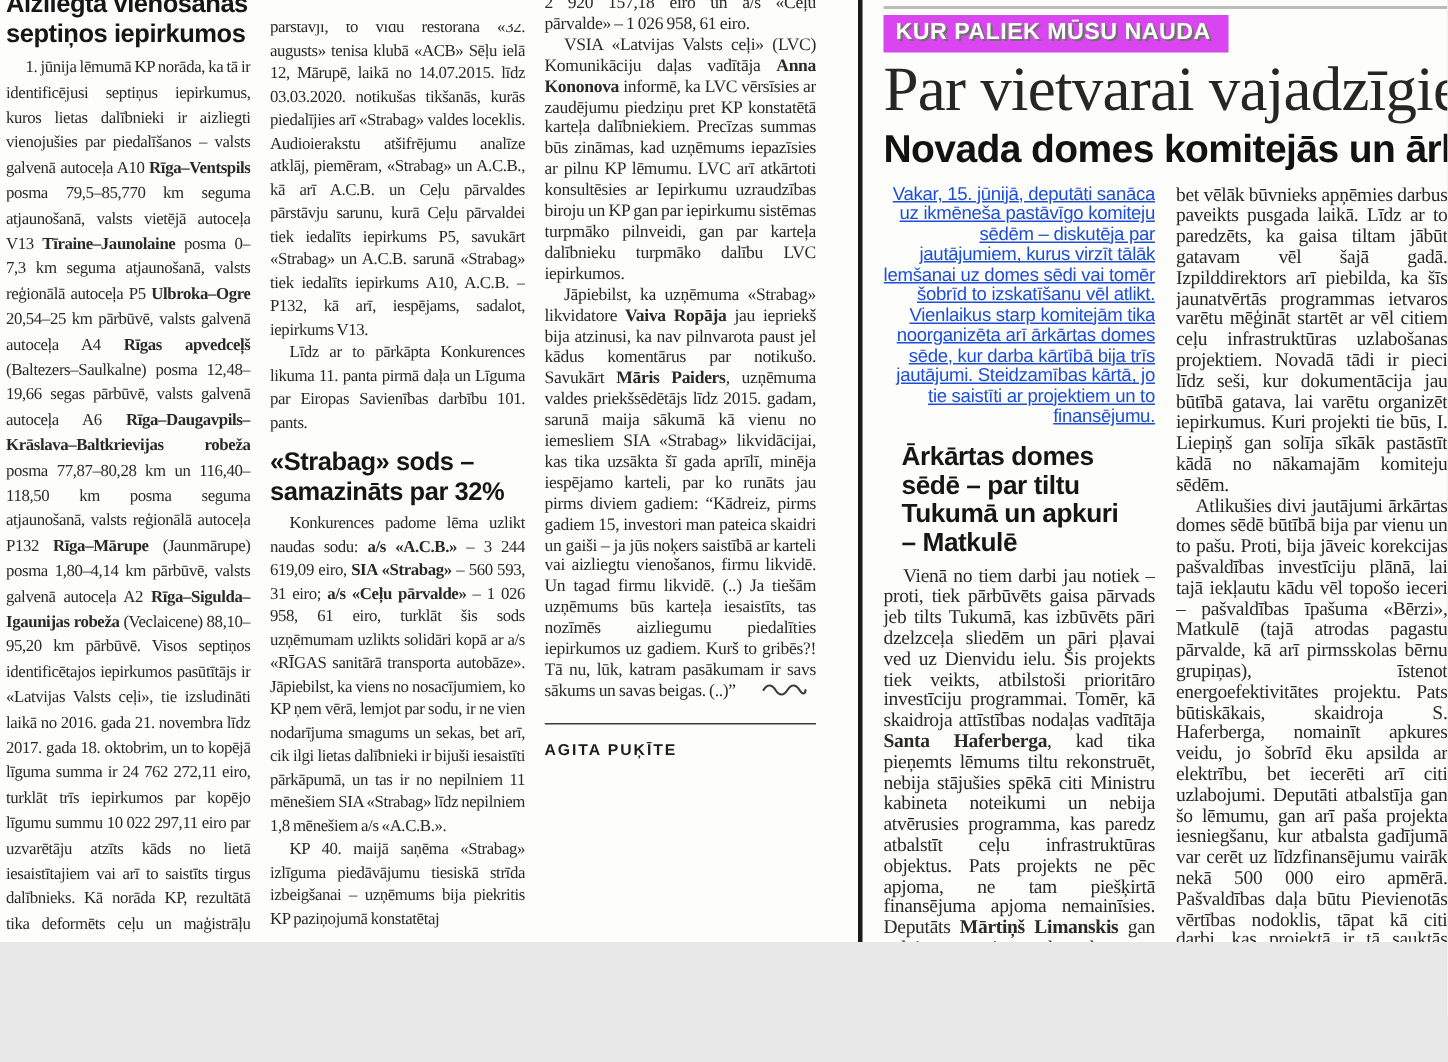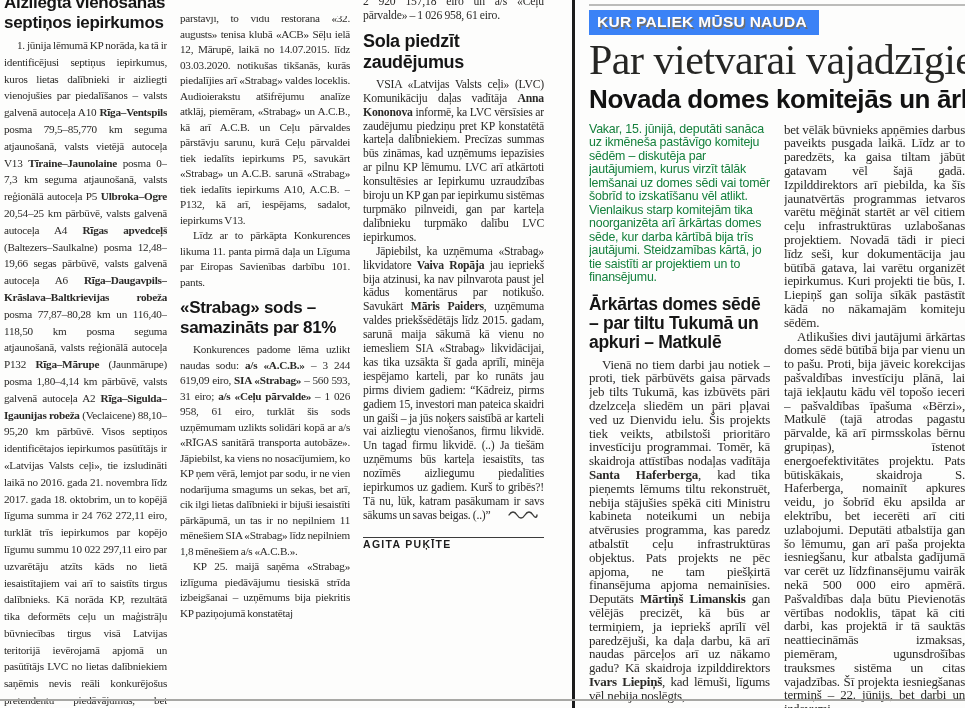--- a/index.html
+++ b/index.html
@@ -1,81 +1,80 @@
 <!DOCTYPE html>
 <html lang="lv"><head>
 <meta charset="utf-8">
 <style>
   html,body{margin:0;padding:0;background:#e8e8e8;}
-  .page{position:relative;width:965px;height:708px;background:#fdfdfc;overflow:hidden;
+  .page{position:relative;width:965px;height:628px;background:#fdfdfc;overflow:hidden;
         font-family:"Liberation Serif",serif;color:#2b2a28;}
   
   .left-cols{position:absolute;left:4px;top:0;width:540px;height:708px;display:flex;gap:13px;overflow:hidden;}
   .col{flex:none;overflow:hidden;height:708px;}
   .c1{width:163px;}
   .c2{width:170px;margin-top:16px;}
   .c3{width:181px;}
   .col p{margin:0;text-align:justify;font-size:11.2px;line-height:16.8px;
          letter-spacing:-0.25px;word-spacing:-0.5px;}
   .c2 p{line-height:15.5px;}
   .c3 p{font-size:11.7px;line-height:13.9px;letter-spacing:-0.2px;}
   .col p.ind{text-indent:13px;}
   .col p.clip{margin-top:-5px;}
   .col h3{font-family:"Liberation Sans","DejaVu Sans",sans-serif;font-weight:700;color:#161616;
           font-size:17px;line-height:19.5px;letter-spacing:-0.3px;margin:8px 0 5px;}
   .c3 h3{font-size:18px;line-height:21px;}
   .col h3.clip{margin-top:-7px;}
   .b{font-weight:700;}
-  .byline{margin-top:14px;border-top:1.5px solid #3c3c3c;padding-top:0;
+  .byline{margin-top:14px;border-top:1.5px solid #3c3c3c;padding-top:11px;
           font-family:"Liberation Sans","DejaVu Sans",sans-serif;font-weight:700;
           font-size:10.5px;letter-spacing:1.3px;color:#1d1d1d;}
   .squig{display:inline-block;vertical-align:baseline;margin-left:4px;}
   
   .divider{position:absolute;left:572px;top:0;width:3px;height:708px;background:#1b1b1b;}
   .topline{position:absolute;left:589px;right:0;top:4px;height:2px;background:#bcbcba;}
   .bottomline{position:absolute;left:0;right:0;top:699px;height:2px;background:#a8a8a5;}
   
   .right{position:absolute;left:589px;top:10px;width:376px;}
-  .kicker{display:inline-block;background:#3b82f6;color:#ffffff;
+  .kicker{display:inline-block;background:#d946ef;color:#ffffff;
           font-family:"Liberation Sans","DejaVu Sans",sans-serif;font-weight:700;
           font-size:15.5px;line-height:1;letter-spacing:0.3px;padding:4px 12px 5px 8px;
           text-shadow:1.5px 1.5px 0 #6f6f6f;white-space:nowrap;}
   h1.headline{margin:4px 0 0;font-family:"Liberation Serif",serif;font-weight:400;
           font-size:42px;line-height:1.02;color:#262624;letter-spacing:-0.5px;white-space:nowrap;}
   h2.subhead{margin:5px 0 0;font-family:"Liberation Sans","DejaVu Sans",sans-serif;font-weight:700;
           font-size:26px;line-height:1.05;color:#121212;letter-spacing:-0.4px;white-space:nowrap;}
   .rcols{display:flex;gap:14px;margin-top:9px;}
   .rc{flex:none;width:181px;overflow:hidden;height:600px;}
   .rc p{margin:0;text-align:justify;font-size:13px;line-height:13.8px;letter-spacing:-0.2px;}
   .rc p.ind{text-indent:13px;}
   .rc p.lead{font-family:"Liberation Sans","DejaVu Sans",sans-serif;font-size:12.4px;
-          line-height:13.5px;text-align:left;letter-spacing:-0.2px;color:#15803d;}
+          line-height:13.5px;text-align:right;letter-spacing:-0.2px;color:#1d4ed8;text-decoration:underline;}
   .rc h3{font-family:"Liberation Sans","DejaVu Sans",sans-serif;font-weight:700;color:#161616;
-          font-size:17.5px;line-height:19px;letter-spacing:-0.3px;margin:10px 0 6px;}
+          font-size:17.5px;line-height:19px;letter-spacing:-0.3px;margin:10px 12px 6px;}
 </style>
 </head>
 <body>
 
 <div class="page">
 
   <section class="left-cols">
     <div class="col c1">
         <h3 class="clip">Aizliegta vienošanās septiņos iepirkumos</h3>
         <p class="ind"><span>1. jūnija lēmumā KP norāda, ka tā ir identificējusi septiņus iepirkumus, kuros lietas dalībnieki ir aizliegti vienojušies par piedalīšanos – valsts galvenā autoceļa A10 </span><span class="b">Rīga–Ventspils</span><span> posma 79,5–85,770 km seguma atjaunošanā, valsts vietējā autoceļa V13 </span><span class="b">Tīraine–Jaunolaine</span><span> posma 0–7,3 km seguma atjaunošanā, valsts reģionālā autoceļa P5 </span><span class="b">Ulbroka–Ogre</span><span> 20,54–25 km pārbūvē, valsts galvenā autoceļa A4 </span><span class="b">Rīgas apvedceļš</span><span> (Baltezers–Saulkalne) posma 12,48–19,66 segas pārbūvē, valsts galvenā autoceļa A6 </span><span class="b">Rīga–Daugavpils–Krāslava–Baltkrievijas robeža</span><span> posma 77,87–80,28 km un 116,40–118,50 km posma seguma atjaunošanā, valsts reģionālā autoceļa P132 </span><span class="b">Rīga–Mārupe</span><span> (Jaunmārupe) posma 1,80–4,14 km pārbūvē, valsts galvenā autoceļa A2 </span><span class="b">Rīga–Sigulda–Igaunijas robeža</span><span> (Veclaicene) 88,10–95,20 km pārbūvē. Visos septiņos identificētajos iepirkumos pasūtītājs ir «Latvijas Valsts ceļi», tie izsludināti laikā no 2016. gada 21. novembra līdz 2017. gada 18. oktobrim, un to kopējā līguma summa ir 24 762 272,11 eiro, turklāt trīs iepirkumos par kopējo līgumu summu 10 022 297,11 eiro par uzvarētāju atzīts kāds no lietā iesaistītajiem vai arī to saistīts tirgus dalībnieks. Kā norāda KP, rezultātā tika deformēts ceļu un maģistrāļu būvniecības tirgus visā Latvijas teritorijā ievērojamā apjomā un pasūtītājs LVC no lietas dalībniekiem saņēmis nevis reāli konkurējošus pretendentu piedāvājumus, bet savstarpēju konkurenci izslēdzošus undeformējošus piedāvājumus. Turklāt KP konstatētā pārkāpuma</span></p>
       </div>
     <div class="col c2">
         <p class="clip"><span>pārstāvji, to vidū restorānā «32. augusts» tenisa klubā «ACB» Sēļu ielā 12, Mārupē, laikā no 14.07.2015. līdz 03.03.2020. notikušas tikšanās, kurās piedalījies arī «Strabag» valdes loceklis. Audioierakstu atšifrējumu analīze atklāj, piemēram, «Strabag» un A.C.B., kā arī A.C.B. un Ceļu pārvaldes pārstāvju sarunu, kurā Ceļu pārvaldei tiek iedalīts iepirkums P5, savukārt «Strabag» un A.C.B. sarunā «Strabag» tiek iedalīts iepirkums A10, A.C.B. – P132, kā arī, iespējams, sadalot, iepirkums V13.</span></p>
         <p class="ind"><span>Līdz ar to pārkāpta Konkurences likuma 11. panta pirmā daļa un Līguma par Eiropas Savienības darbību 101. pants.</span></p>
-        <h3>«Strabag» sods – samazināts par 81%</h3>
+        <h3>«Strabag» sods – samazināts par 32%</h3>
         <p class="ind"><span>Konkurences padome lēma uzlikt naudas sodu: </span><span class="b">a/s «A.C.B.»</span><span> – 3 244 619,09 eiro, </span><span class="b">SIA «Strabag»</span><span> – 560 593, 31 eiro; </span><span class="b">a/s «Ceļu pārvalde»</span><span> – 1 026 958, 61 eiro, turklāt šis sods uzņēmumam uzlikts solidāri kopā ar a/s «RĪGAS sanitārā transporta autobāze». Jāpiebilst, ka viens no nosacījumiem, ko KP ņem vērā, lemjot par sodu, ir ne vien nodarījuma smagums un sekas, bet arī, cik ilgi lietas dalībnieki ir bijuši iesaistīti pārkāpumā, un tas ir no nepilniem 11 mēnešiem SIA «Strabag» līdz nepilniem 1,8 mēnešiem a/s «A.C.B.».</span></p>
-        <p class="ind"><span>KP 25. maijā saņēma «Strabag» izlīguma piedāvājumu tiesiskā strīda izbeigšanai – uzņēmums bija piekritis KP paziņojumā konstatētaj</span></p>
+        <p class="ind"><span>KP 40. maijā saņēma «Strabag» izlīguma piedāvājumu tiesiskā strīda izbeigšanai – uzņēmums bija piekritis KP paziņojumā konstatētaj</span></p>
       </div>
     <div class="col c3">
         <p class="clip"><span>2 920 157,18 eiro un a/s «Ceļu pārvalde» – 1 026 958, 61 eiro.</span></p>
-        <h3>Sola piedzīt zaudējumus</h3>
         <p class="ind"><span>VSIA «Latvijas Valsts ceļi» (LVC) Komunikāciju daļas vadītāja </span><span class="b">Anna Kononova</span><span> informē, ka LVC vērsīsies ar zaudējumu piedziņu pret KP konstatētā karteļa dalībniekiem. Precīzas summas būs zināmas, kad uzņēmums iepazīsies ar pilnu KP lēmumu. LVC arī atkārtoti konsultēsies ar Iepirkumu uzraudzības biroju un KP gan par iepirkumu sistēmas turpmāko pilnveidi, gan par karteļa dalībnieku turpmāko dalību LVC iepirkumos.</span></p>
         <p class="ind"><span>Jāpiebilst, ka uzņēmuma «Strabag» likvidatore </span><span class="b">Vaiva Ropāja</span><span> jau iepriekš bija atzinusi, ka nav pilnvarota paust jel kādus komentārus par notikušo. Savukārt </span><span class="b">Māris Paiders</span><span>, uzņēmuma valdes priekšsēdētājs līdz 2015. gadam, sarunā maija sākumā kā vienu no iemesliem SIA «Strabag» likvidācijai, kas tika uzsākta šī gada aprīlī, minēja iespējamo karteli, par ko runāts jau pirms diviem gadiem: “Kādreiz, pirms gadiem 15, investori man pateica skaidri un gaiši – ja jūs noķers saistībā ar karteli vai aizliegtu vienošanos, firmu likvidē. Un tagad firmu likvidē. (..) Ja tiešām uzņēmums būs karteļa iesaistīts, tas nozīmēs aizliegumu piedalīties iepirkumos uz gadiem. Kurš to gribēs?! Tā nu, lūk, katram pasākumam ir savs sākums un savas beigas. (..)”</span><span class="squig"><svg width="30" height="9" viewBox="0 0 30 9">
               <path d="M1 5 C3.5 1,6.5 1,9 5 S14.5 9,17 5 S22.5 1,25 5 S29 7,29 5" fill="none" stroke="#3a3a38" stroke-width="1.4" stroke-linecap="round"></path>
             </svg></span></p>
         <div class="byline">AGITA PUĶĪTE</div>
       </div>
   </section>
 
   <div class="divider"></div>
   <div class="topline"></div>

